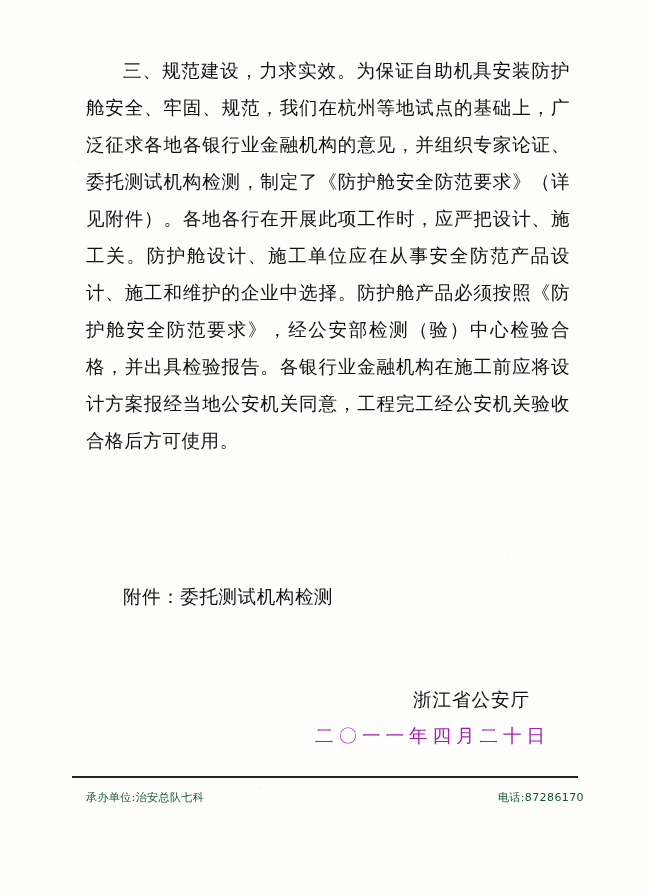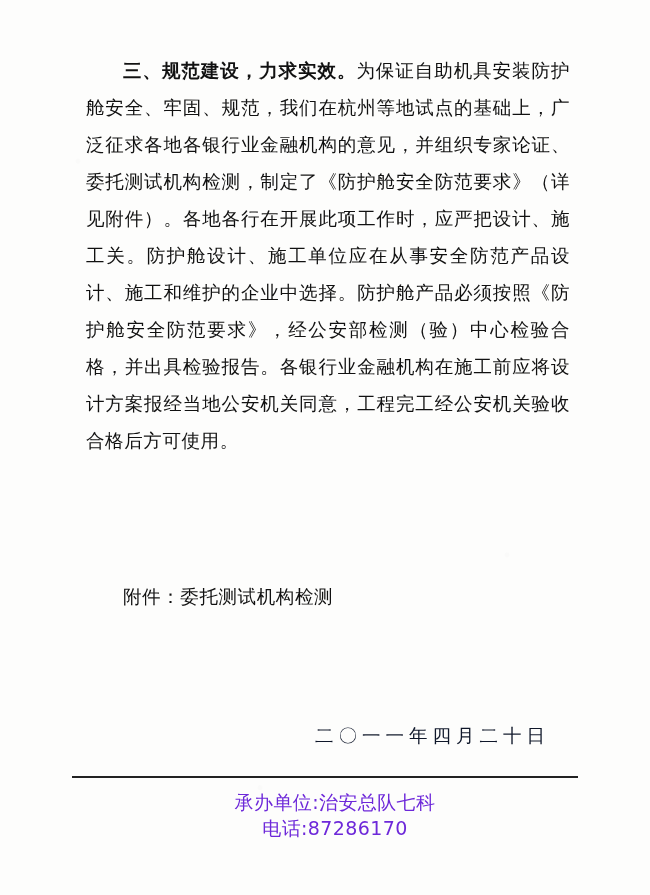--- a/index.html
+++ b/index.html
@@ -45,21 +45,21 @@
     text-align: justify;
     text-justify: inter-ideograph;
     color: #111;
     margin: 0 0 2px 0;
     font-family: "DejaVu Sans", sans-serif;
   }
   .para.indent {
     text-indent: 37px;
   }
   .para .strong {
-    font-weight: bold;
+    font-weight: normal;
   }
   .attach {
     position: absolute;
     left: 86px;
     top: 580px;
     width: 484px;
     font-size: 18.5px;
     line-height: 34px;
     letter-spacing: 0.6px;
     text-indent: 37px;
@@ -75,61 +75,61 @@
     line-height: 36px;
     color: #111;
   }
   .sig-date {
     position: absolute;
     right: 100px;
     top: 718px;
     font-size: 18.5px;
     letter-spacing: 5px;
     line-height: 36px;
-    color: #0f172a;
+    color: #a21caf;
   }
   .rule {
     position: absolute;
     left: 72px;
     top: 776px;
     width: 506px;
     height: 2px;
     background: #222;
   }
   .footer {
     position: absolute;
     left: 86px;
     top: 790px;
     width: 498px;
     display: flex;
     justify-content: space-between;
     align-items: center;
-    font-size: 19px;
+    font-size: 11px;
     letter-spacing: 0.4px;
-    color: #6d28d9;
-    flex-direction: column;
+    color: #14532d;
   }
   .footer-left, .footer-right {
     white-space: nowrap;
   }
 </style>
 </head>
 <body>
 
 <div class="page">
 
   <div class="body-area">
 
     <p class="para indent"><span class="strong">三、规范建设，力求实效。</span><span>为保证自助机具安装防护舱安全、牢固、规范，我们在杭州等地试点的基础上，广泛征求各地各银行业金融机构的意见，并组织专家论证、委托测试机构检测，制定了《防护舱安全防范要求》（详见附件）。各地各行在开展此项工作时，应严把设计、施工关。防护舱设计、施工单位应在从事安全防范产品设计、施工和维护的企业中选择。防护舱产品必须按照《防护舱安全防范要求》，经公安部检测（验）中心检验合格，并出具检验报告。各银行业金融机构在施工前应将设计方案报经当地公安机关同意，工程完工经公安机关验收合格后方可使用。</span></p>
 
 
   </div>
 
   <div class="attach">附件：委托测试机构检测</div>
 
+  <div class="signature">浙江省公安厅</div>
 
   <div class="sig-date">二〇一一年四月二十日</div>
 
   <div class="rule"></div>
 
   <div class="footer">
     <span class="footer-left">承办单位:治安总队七科</span>
     <span class="footer-right">电话:87286170</span>
   </div>
 

